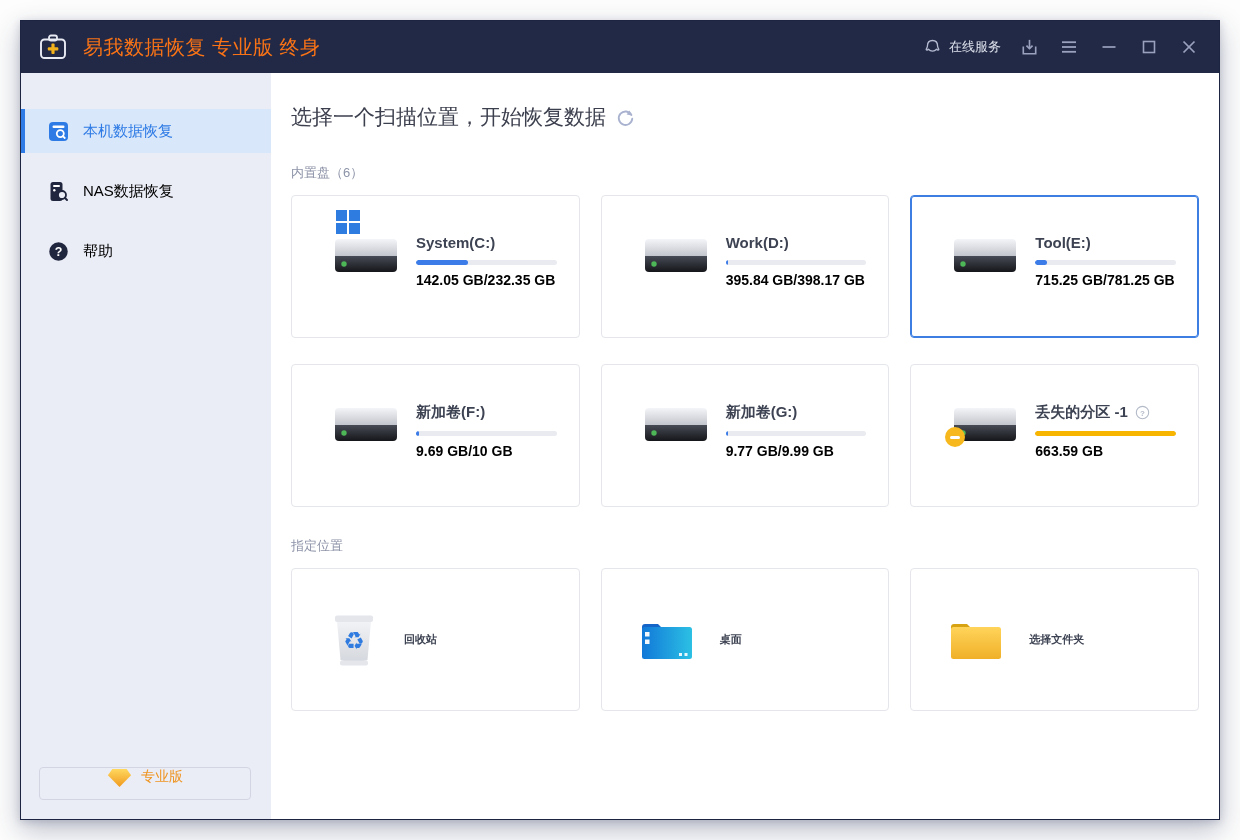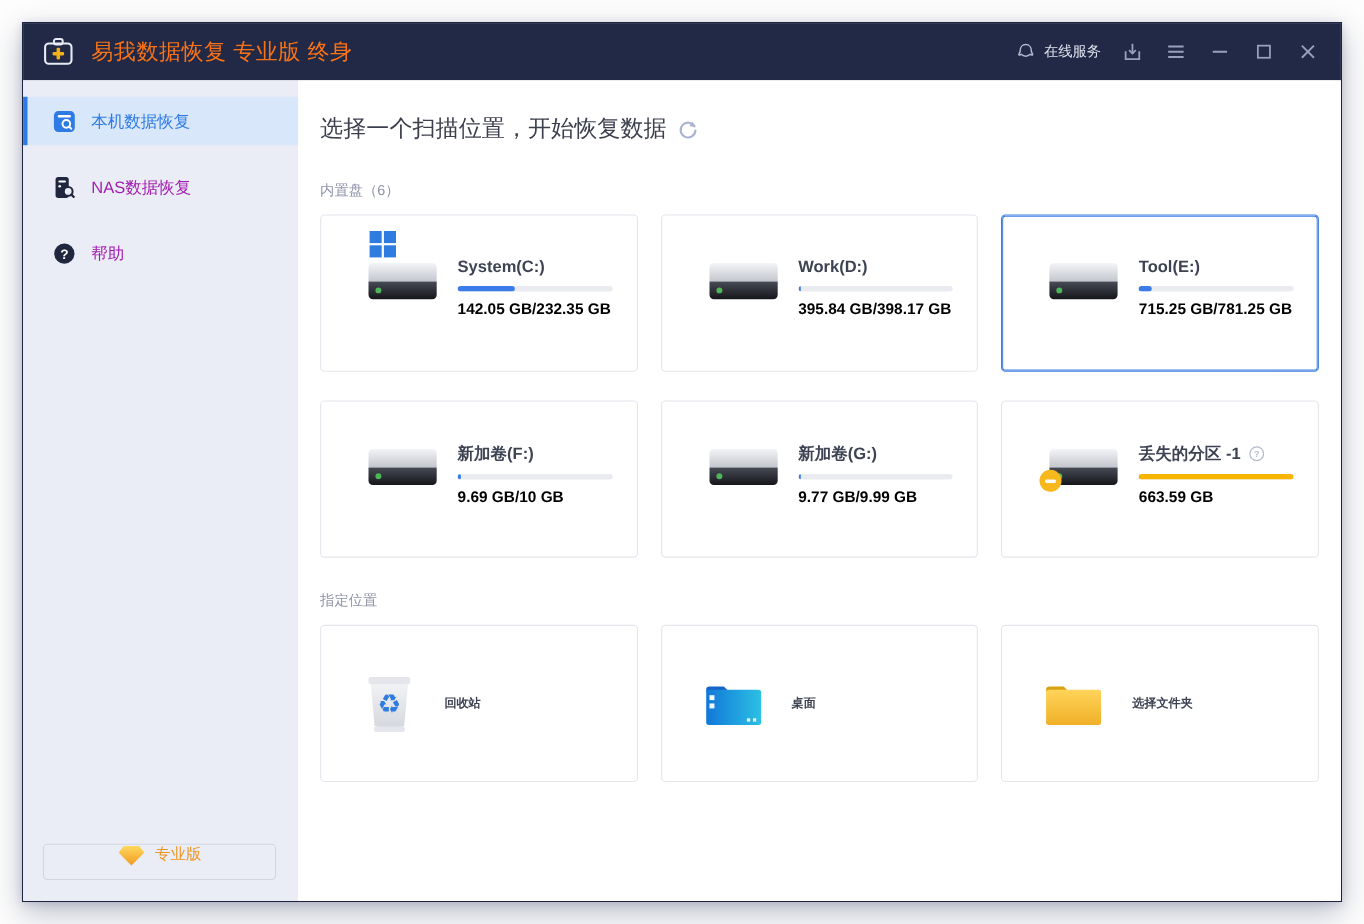--- a/index.html
+++ b/index.html
@@ -14,22 +14,22 @@
   
   .titlebar { height:52px; flex:none; background:#222946; display:flex; align-items:center; padding:0 18px 0 14px; }
   .app-logo { width:28px; height:26px; flex:none; margin-left:4px; }
   .app-title { margin-left:16px; font-size:20px; color:#f97316; letter-spacing:.5px; }
   .tb-spacer { flex:1; }
   .online-service { display:flex; align-items:center; gap:7px; color:#dde1ec; font-size:13px; cursor:pointer; }
   .tb-btn { width:24px; height:24px; display:flex; align-items:center; justify-content:center; cursor:pointer; margin-left:16px; }
   .tb-btn svg { display:block; }
   
   .app-body { flex:1; display:flex; min-height:0; }
-  .sidebar { width:250px; flex:none; background:#ebedf6; display:flex; flex-direction:column; padding-top:15px; }
-  .nav-item { position:relative; height:44px; flex:none; display:flex; align-items:center; gap:14px; padding-left:27px; margin-bottom:16px; font-size:15px; color:#a21caf; cursor:pointer; }
+  .sidebar { width:250px; flex:none; background:#ebedf6; display:flex; flex-direction:column; padding-top:36px; }
+  .nav-item { position:relative; height:44px; flex:none; display:flex; align-items:center; gap:14px; padding-left:27px; margin-bottom:16px; font-size:15px; color:#000000; cursor:pointer; }
   .nav-item .active-bar { display:none; }
   .nav-item.active { background:#d8e7fa; color:#2e7be5; }
   .nav-item.active .active-bar { display:block; position:absolute; left:0; top:0; width:4px; height:100%; background:#2e7be5; }
   .nav-icon { width:21px; height:21px; flex:none; }
   .sidebar-spacer { flex:1; }
   .edition-btn { margin:0 20px 19px 18px; height:33px; border:1px solid #d3d6e2; border-radius:4px; background:transparent; display:flex; justify-content:center; gap:9px; cursor:pointer; font-size:14px; color:#ee9522; }
   
   .main { flex:1; background:#ffffff; padding:30px 20px 0 20px; overflow:hidden; }
   .heading-row { display:flex; align-items:center; gap:10px; margin-bottom:33px; }
   .page-title { font-size:21px; color:#3c3f4d; font-weight:400; }

